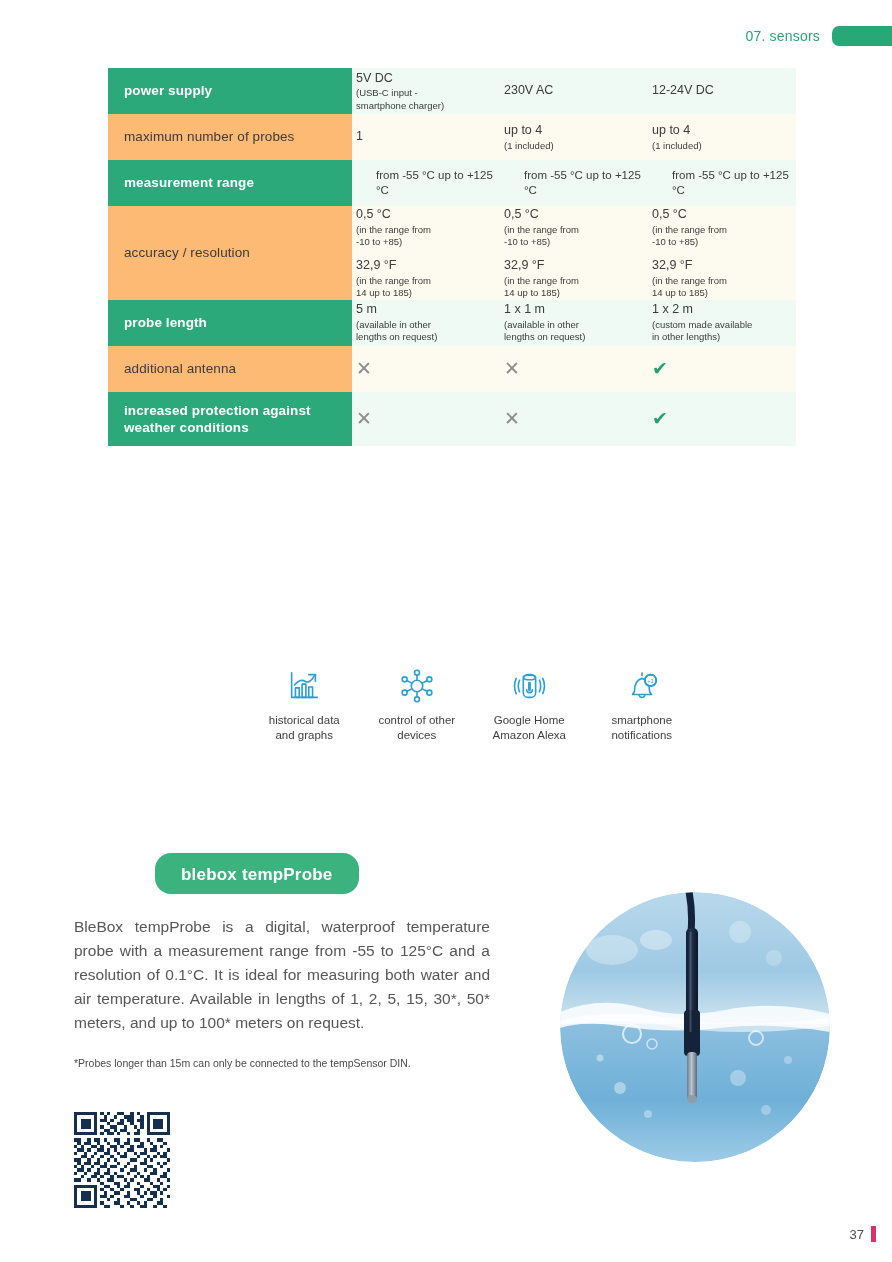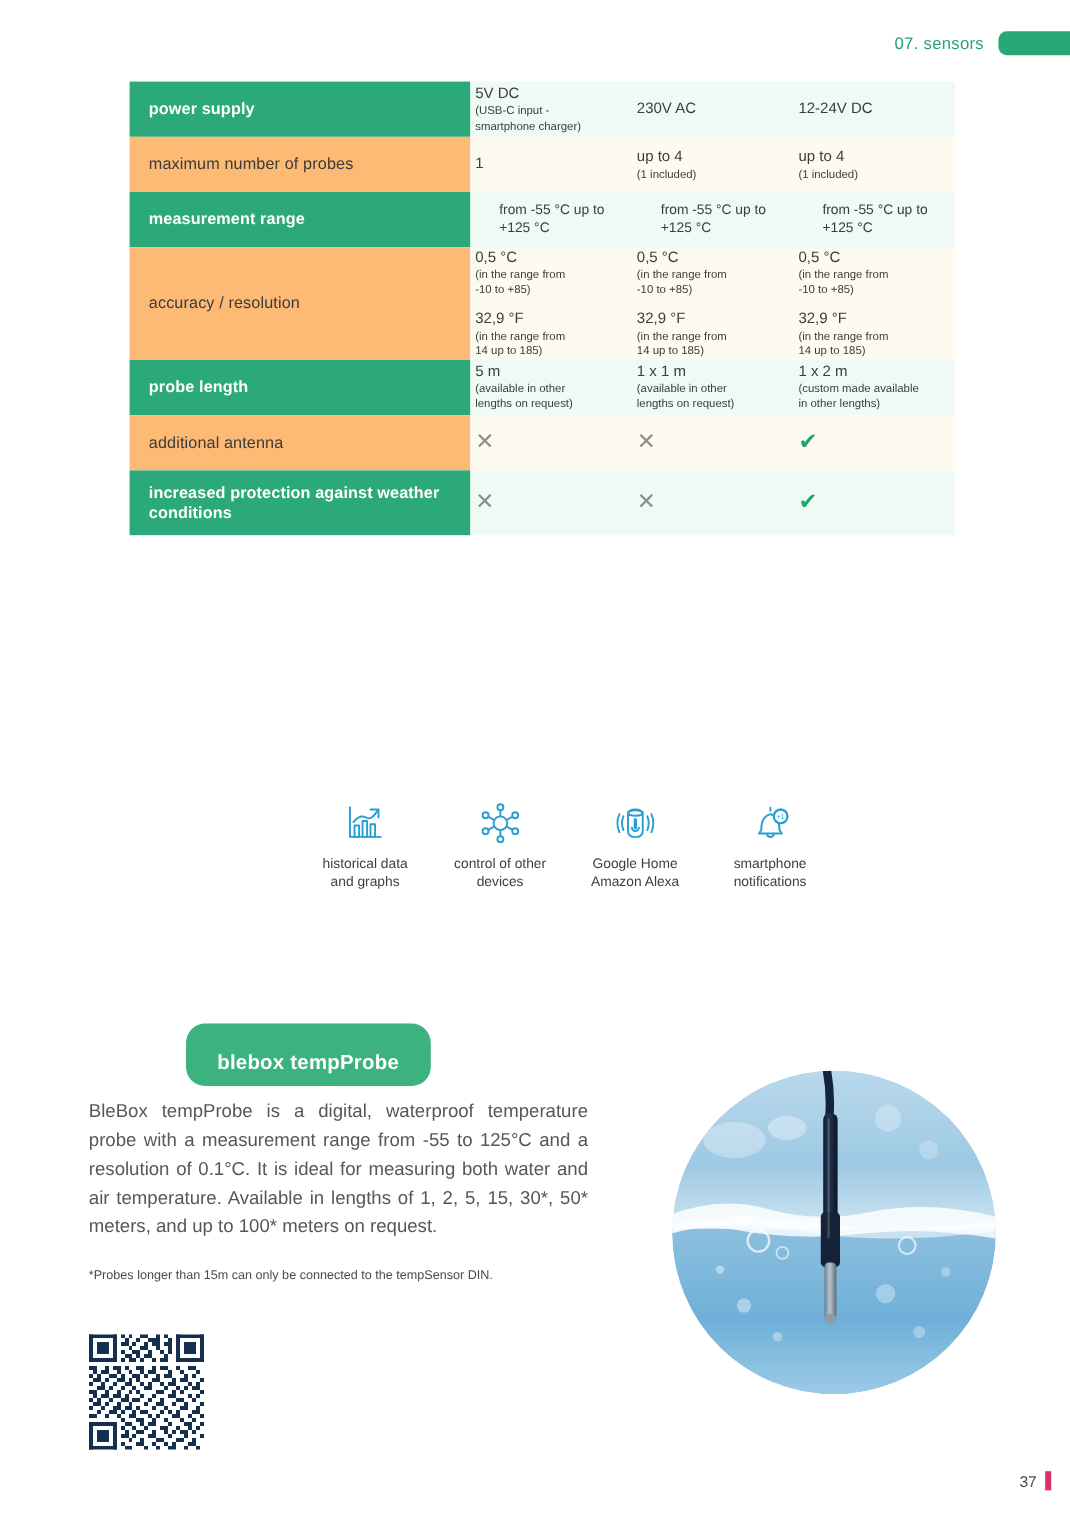--- a/index.html
+++ b/index.html
@@ -66,21 +66,21 @@
     padding-bottom: 5px;
     letter-spacing: .1px;
   }
 
   .trow {
     display: flex;
     align-items: stretch;
     min-height: 46px;
   }
   .trow .label-cell {
-    width: 284px;
+    width: 244px;
     display: flex;
     align-items: center;
     padding: 10px 16px;
     font-size: 13.5px;
     line-height: 1.28;
     letter-spacing: .1px;
   }
   .trow.green .label-cell {
     background: #2ca97a;
     color: #ffffff;
@@ -159,21 +159,21 @@
 
   
   .product-badge {
     position: absolute;
     left: 155px;
     top: 853px;
     background: #3cb27e;
     color: #ffffff;
     font-size: 17px;
     font-weight: bold;
-    padding: 23px 26px 9px 26px;
+    padding: 12px 26px 9px 26px;
     border-radius: 16px;
     letter-spacing: .2px;
   }
 
   .product-desc {
     position: absolute;
     left: 74px;
     top: 915px;
     width: 416px;
     font-size: 15.5px;

